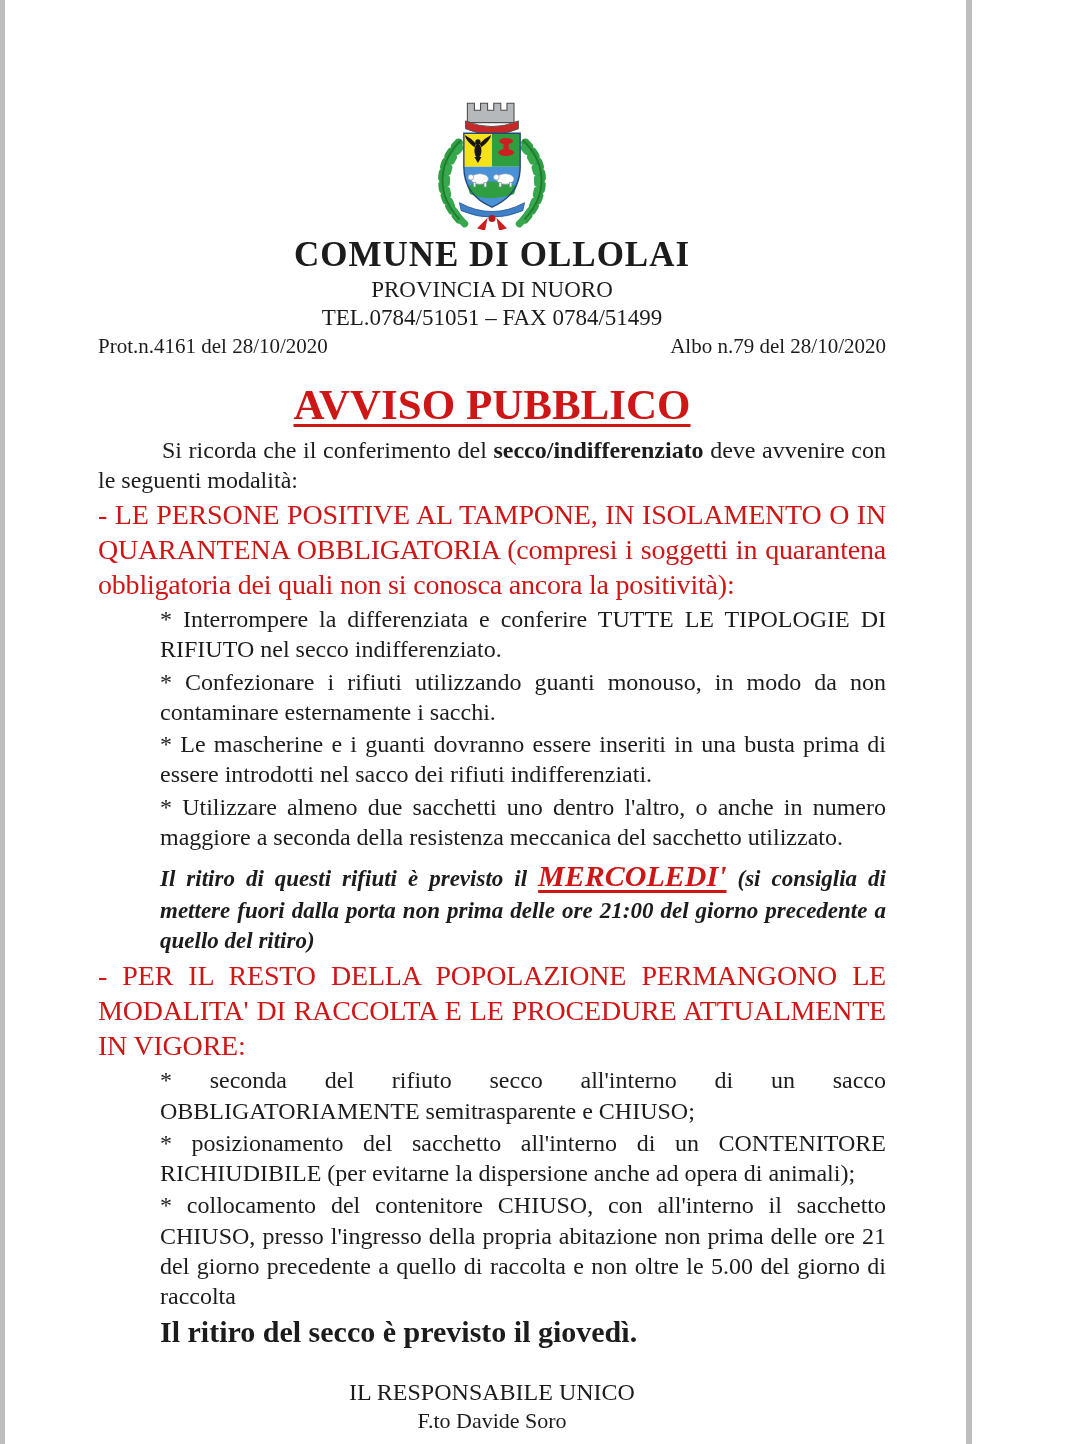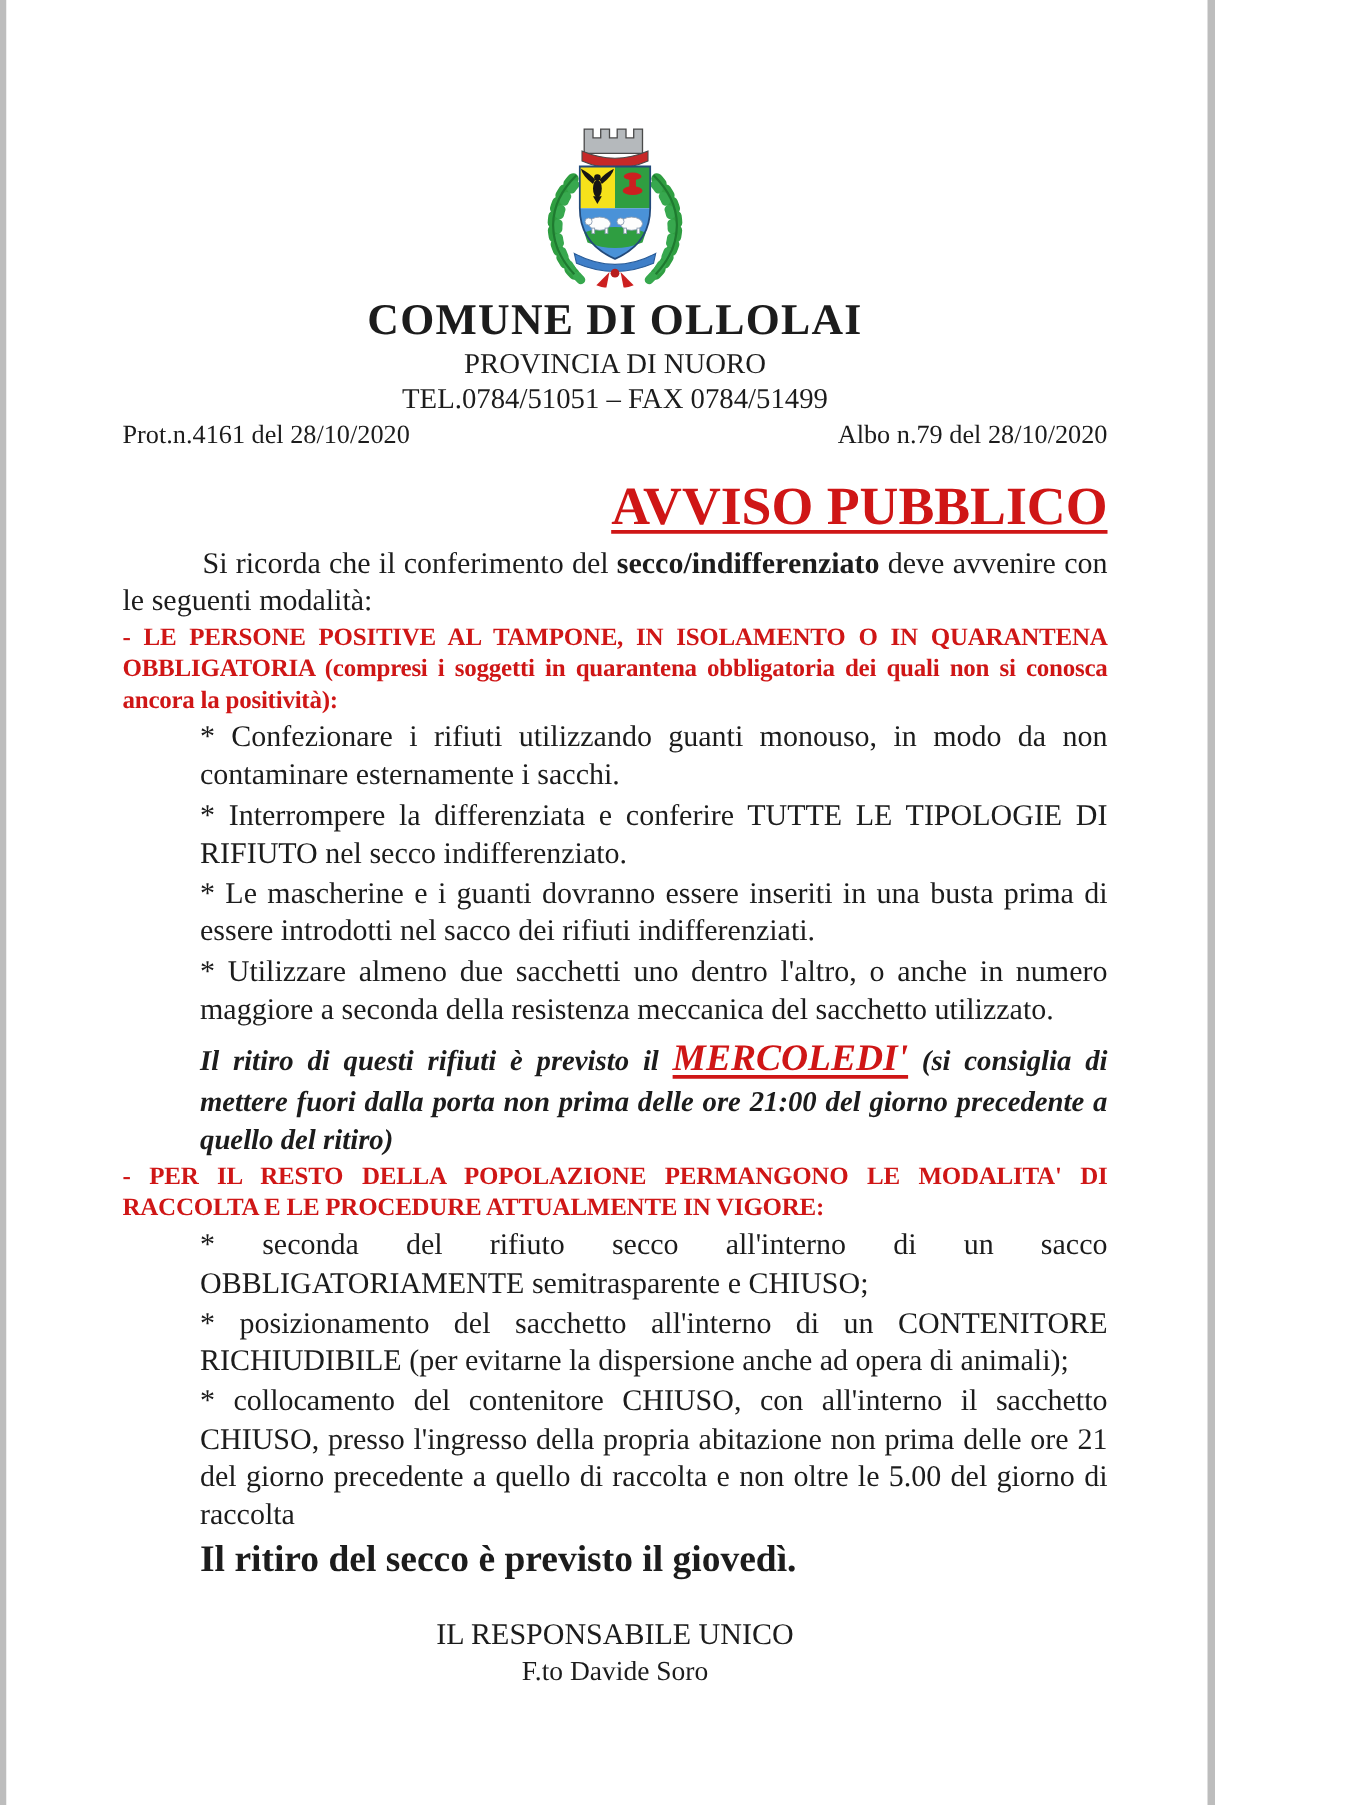--- a/index.html
+++ b/index.html
@@ -30,41 +30,41 @@
   }
   .prov{text-align:center;font-size:23px;margin-top:2px;line-height:1.15;}
   .tel{text-align:center;font-size:23px;margin-top:2px;line-height:1.15;}
   .prot-row{
     display:flex;justify-content:space-between;
     font-size:21px;margin-top:3px;line-height:1.2;
   }
 
   
   .title{
-    text-align:right;color:var(--red);font-weight:bold;
+    text-align:center;color:var(--red);font-weight:bold;
     font-size:43px;margin-top:22px;line-height:1.05;
   }
   .title .u{
     text-decoration:underline;
     text-decoration-thickness:3px;
     text-underline-offset:5px;
   }
   .subtitle{
     text-align:center;color:var(--red);font-weight:bold;
     font-size:36px;line-height:1.11;margin-top:8px;
     letter-spacing:-0.5px;
   }
 
   
   .para{
     font-size:24px;line-height:1.26;text-align:justify;margin:0;
   }
   .intro{margin-top:8px;text-indent:64px;}
   .red-heading{
-    color:var(--red);font-weight:bold;font-size:20px;line-height:1.25;
+    color:var(--red);font-weight:normal;font-size:28px;line-height:1.25;
     text-align:justify;margin:2px 0 0 0;letter-spacing:-0.2px;
   }
   .bullet{
     margin-left:62px;margin-top:2px;
   }
   .pickup{
     margin-left:62px;margin-top:4px;font-weight:bold;font-size:23px;line-height:1.32;font-style:italic;
   }
   .pickup .day{
     color:var(--red);font-size:30px;
@@ -160,22 +160,22 @@
     </div>
 
     <div class="title">
       <span class="u">AVVISO PUBBLICO</span>
     </div>
 
     <p class="para intro"><span>Si ricorda che il conferimento del </span><b>secco/indifferenziato</b><span> deve avvenire con le seguenti modalità:</span></p>
 
     <p class="red-heading">- LE PERSONE POSITIVE AL TAMPONE, IN ISOLAMENTO O IN QUARANTENA OBBLIGATORIA (compresi i soggetti in quarantena obbligatoria dei quali non si conosca ancora la positività):</p>
 
+    <p class="para bullet">* Interrompere la differenziata e conferire TUTTE LE TIPOLOGIE DI RIFIUTO nel secco indifferenziato.</p>
     <p class="para bullet">* Confezionare i rifiuti utilizzando guanti monouso, in modo da non contaminare esternamente i sacchi.</p>
-    <p class="para bullet">* Interrompere la differenziata e conferire TUTTE LE TIPOLOGIE DI RIFIUTO nel secco indifferenziato.</p>
     <p class="para bullet">* Le mascherine e i guanti dovranno essere inseriti in una busta prima di essere introdotti nel sacco dei rifiuti indifferenziati.</p>
     <p class="para bullet">* Utilizzare almeno due sacchetti uno dentro l'altro, o anche in numero maggiore a seconda della resistenza meccanica del sacchetto utilizzato.</p>
 
     <p class="para pickup"><span>Il ritiro di questi rifiuti è previsto il </span><span class="day">MERCOLEDI'</span><span> (si consiglia di mettere fuori dalla porta non prima delle ore 21:00 del giorno precedente a quello del ritiro)</span></p>
 
     <p class="red-heading">- PER IL RESTO DELLA POPOLAZIONE  PERMANGONO LE MODALITA' DI RACCOLTA E LE PROCEDURE ATTUALMENTE IN VIGORE:</p>
 
     <p class="para bullet">* seconda del rifiuto secco all'interno di un sacco OBBLIGATORIAMENTE semitrasparente e CHIUSO;</p>
     <p class="para bullet">* posizionamento del sacchetto all'interno di un CONTENITORE RICHIUDIBILE (per evitarne la dispersione anche ad opera di animali);</p>
     <p class="para bullet">* collocamento del contenitore CHIUSO, con all'interno il sacchetto CHIUSO, presso l'ingresso della propria abitazione non prima delle ore 21 del giorno precedente a quello di raccolta e non oltre le 5.00 del giorno di raccolta</p>

